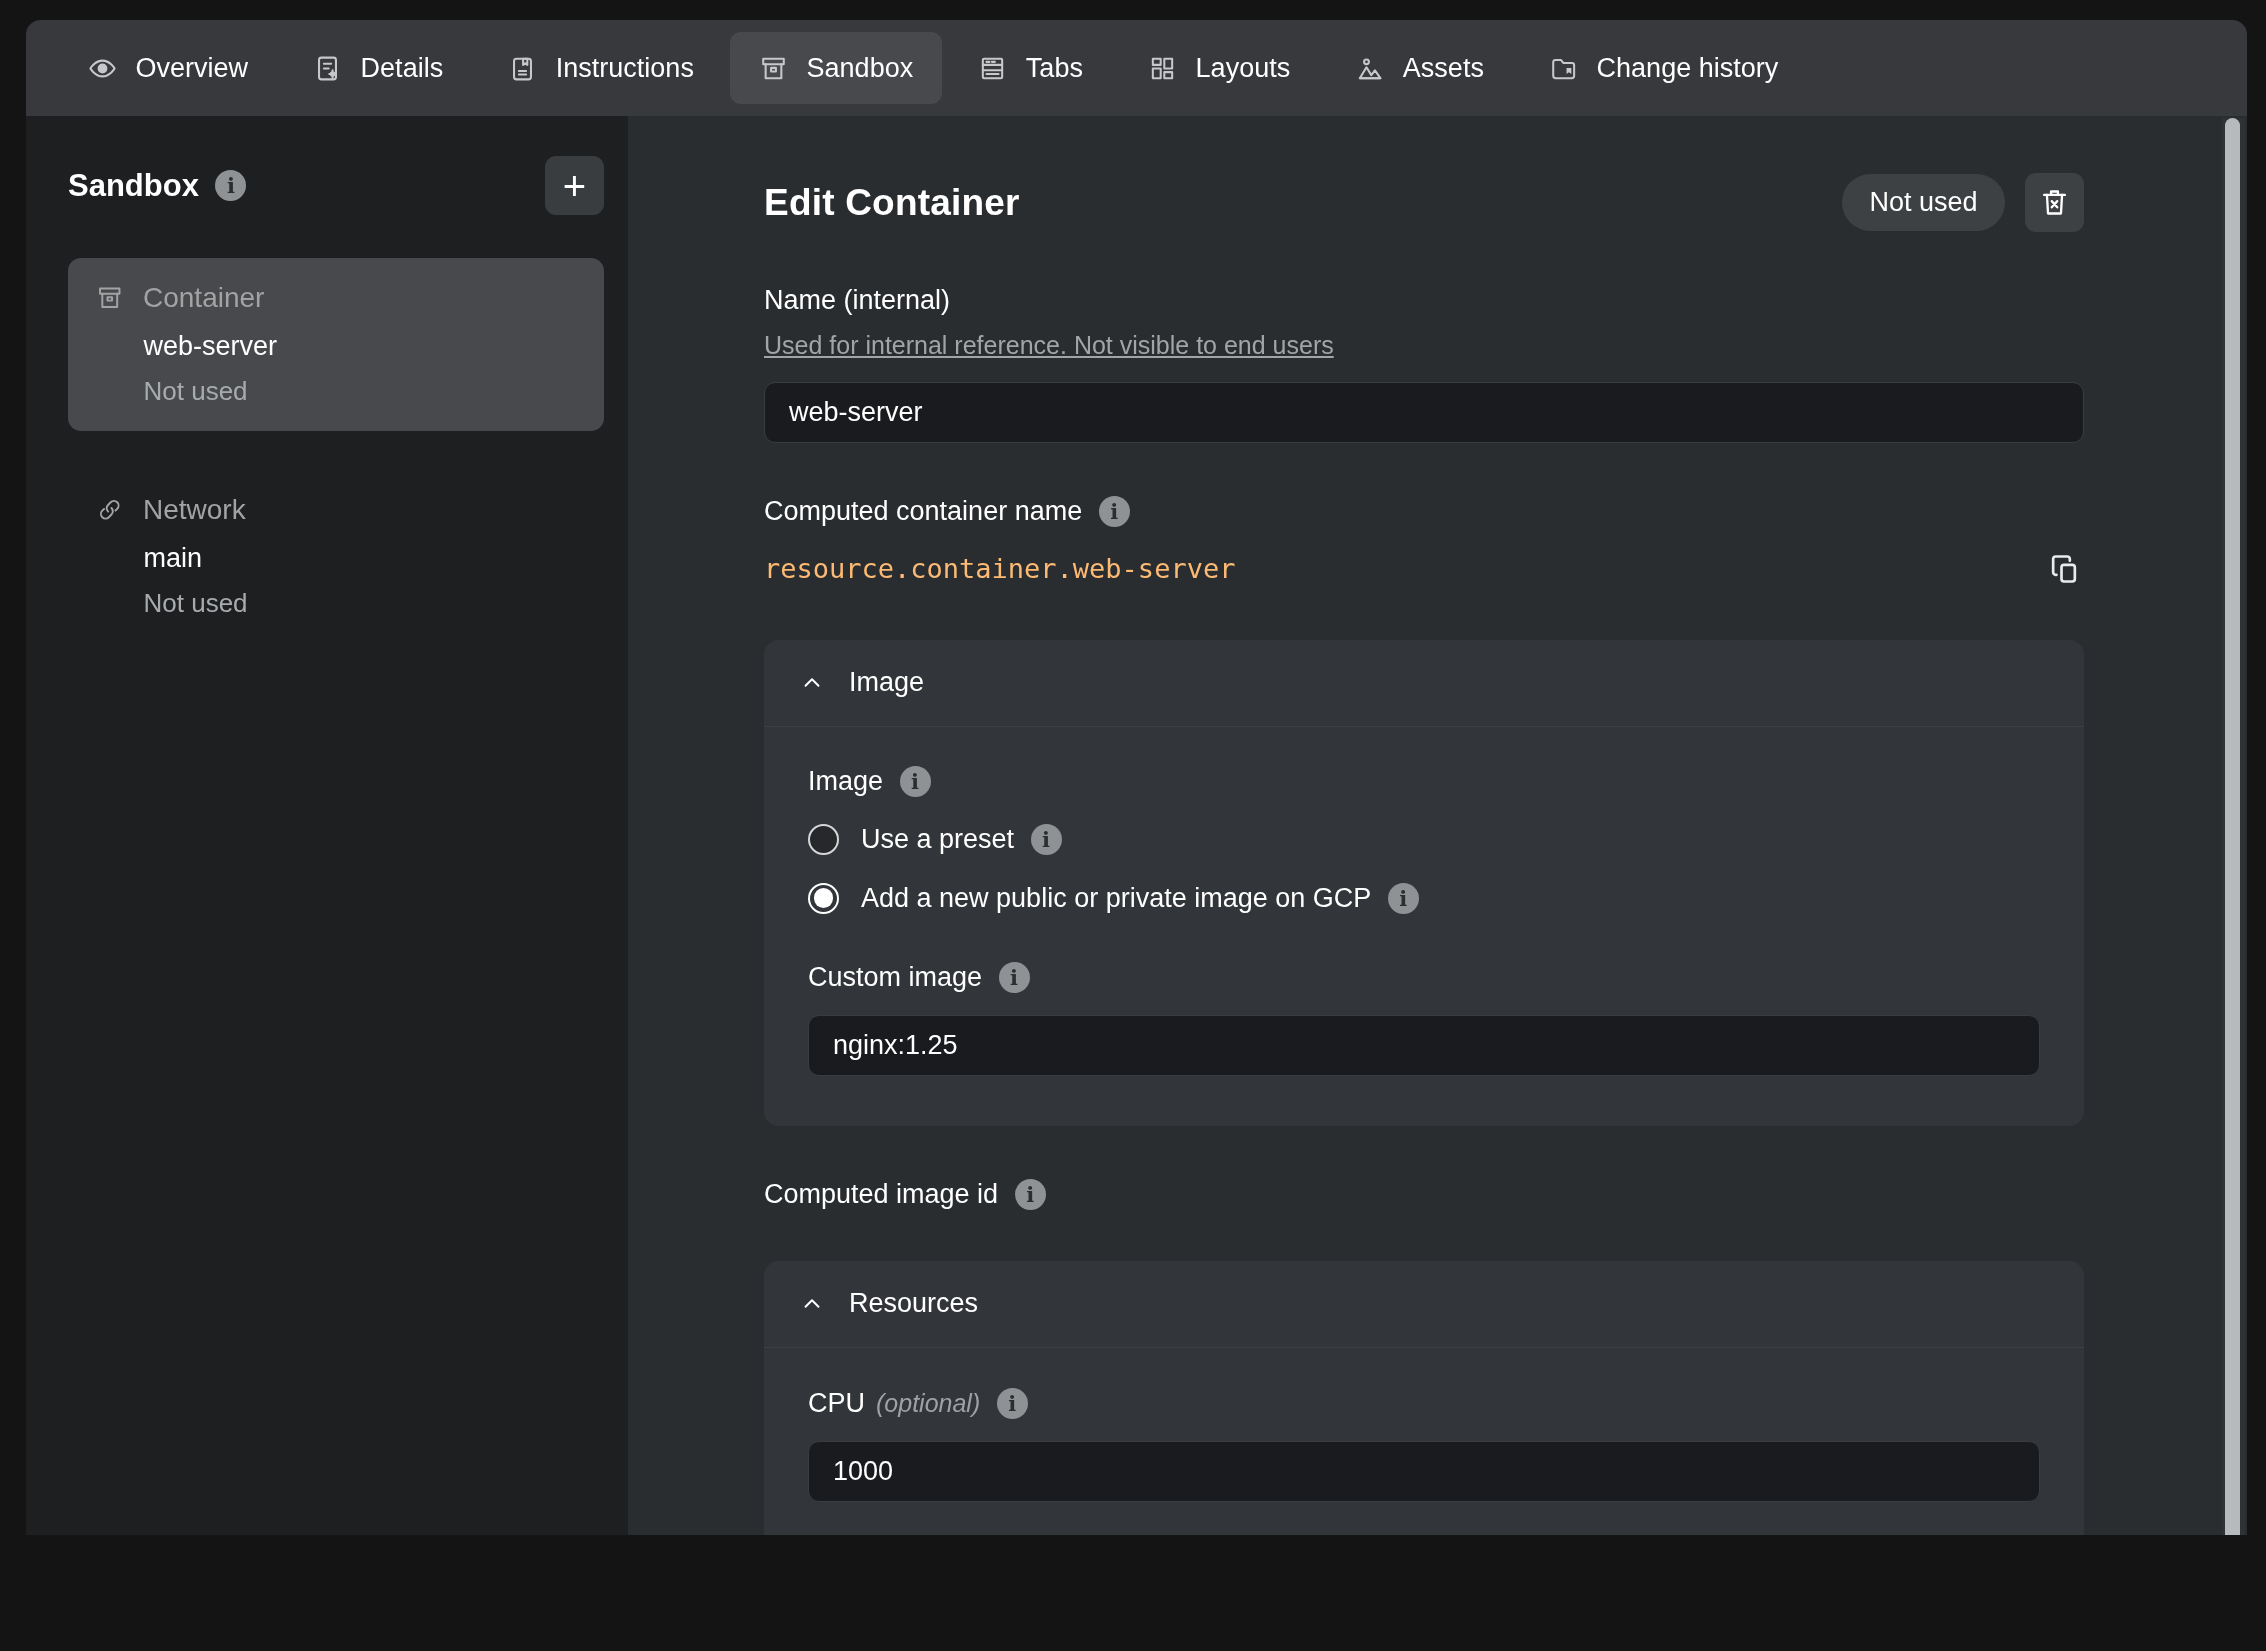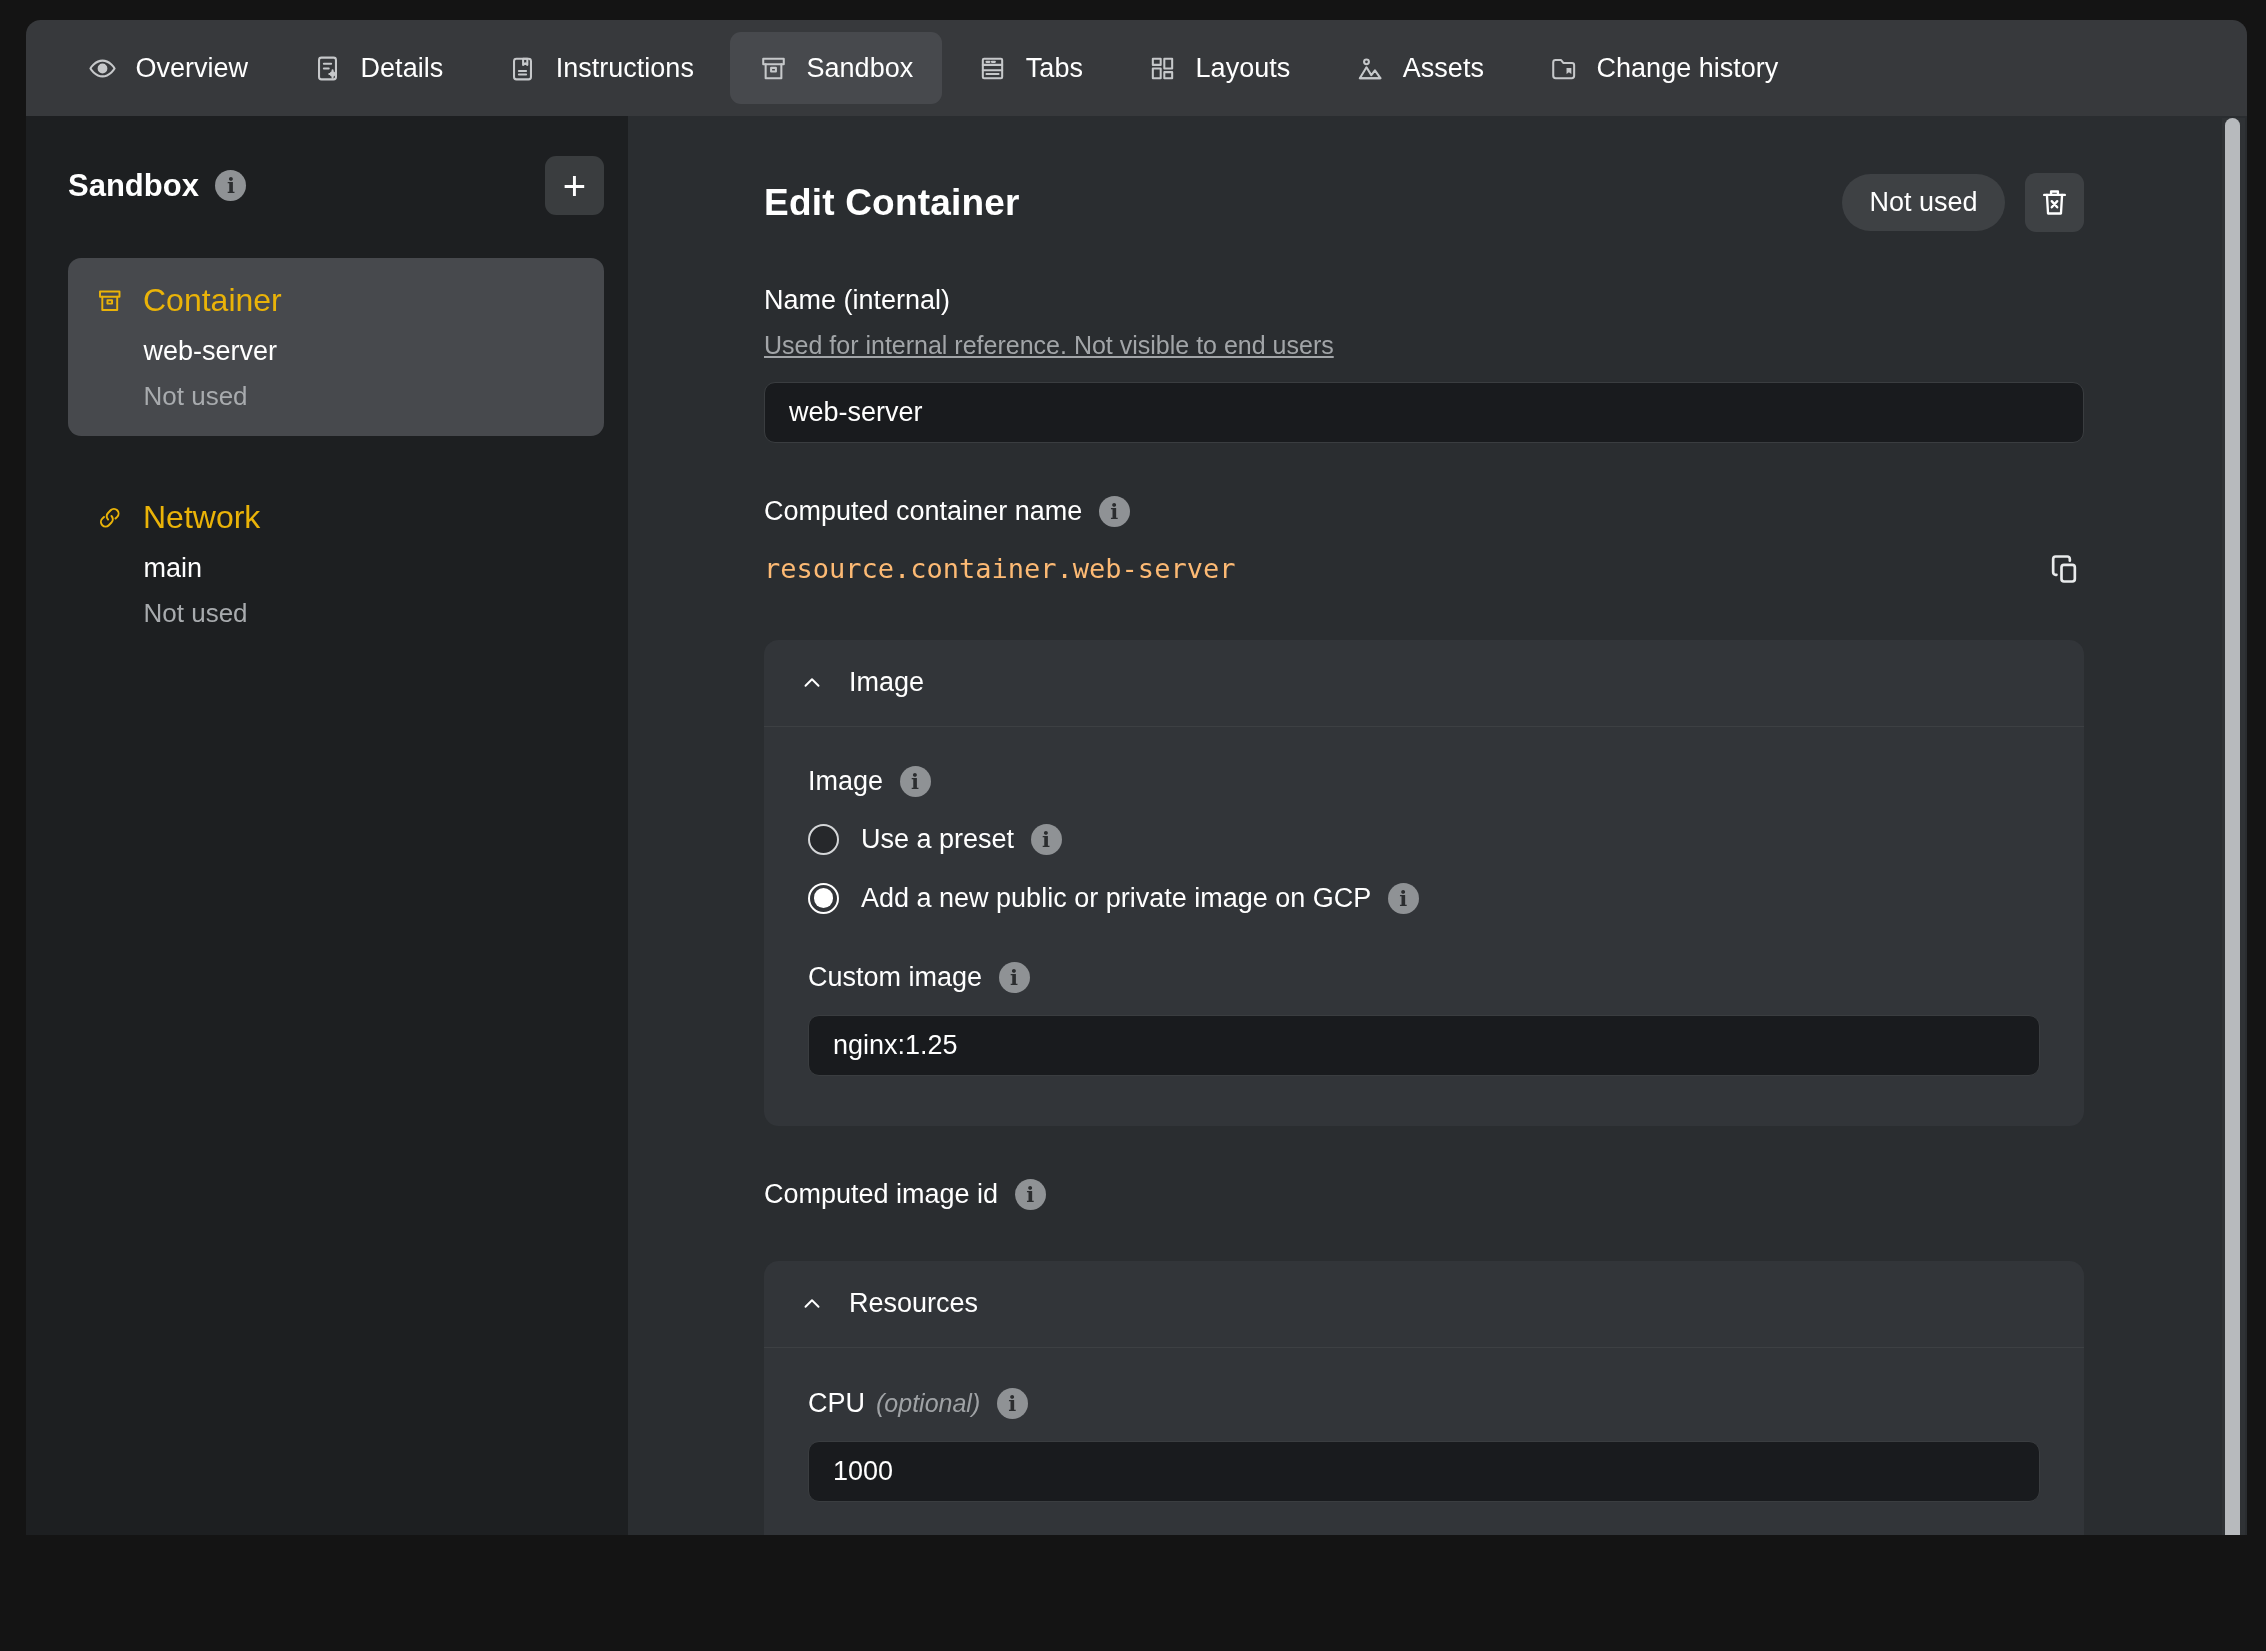--- a/index.html
+++ b/index.html
@@ -23,21 +23,21 @@
   .sidebar-header{display:flex;align-items:center;height:61px;}
   .sidebar-title{font-size:31px;font-weight:700;color:#ffffff;}
   .info{display:inline-flex;align-items:center;justify-content:center;margin-left:16.5px;
         width:31px;height:31px;border-radius:50%;background:#8f9295;color:#2b2d2f;
         font-size:21px;font-weight:700;font-family:"DejaVu Serif",serif;flex-shrink:0;}
   .add-btn{margin-left:auto;width:59px;height:59px;border-radius:11px;background:#3a3d3f;
            color:#ffffff;font-size:40px;font-weight:400;display:flex;align-items:center;
            justify-content:center;line-height:1;}
   .side-item{margin-top:39px;padding:24px 27.5px;border-radius:13px;}
   .side-item.selected{background:#47494d;margin-top:42px;}
-  .side-item-head{display:flex;align-items:center;gap:20px;color:#eab308;font-size:32px;}
+  .side-item-head{display:flex;align-items:center;gap:20px;color:#a3a3a3;font-size:28px;}
   .side-item-head svg{width:27.5px;height:27.5px;flex-shrink:0;}
   .side-item-name{margin:16.5px 0 0 48px;font-size:27px;color:#ffffff;}
   .side-item-status{margin:14.7px 0 0 48px;font-size:26px;color:#a8abae;}
 
   
   .main{flex:1;background:#2a2d30;box-sizing:border-box;position:relative;overflow:hidden;
         padding:57px 163px 12px 136px;}
   .main-header{display:flex;align-items:center;}
   .main-title{font-size:37px;font-weight:700;color:#ffffff;letter-spacing:0.2px;}
   .header-actions{margin-left:auto;display:flex;align-items:center;gap:20px;}

